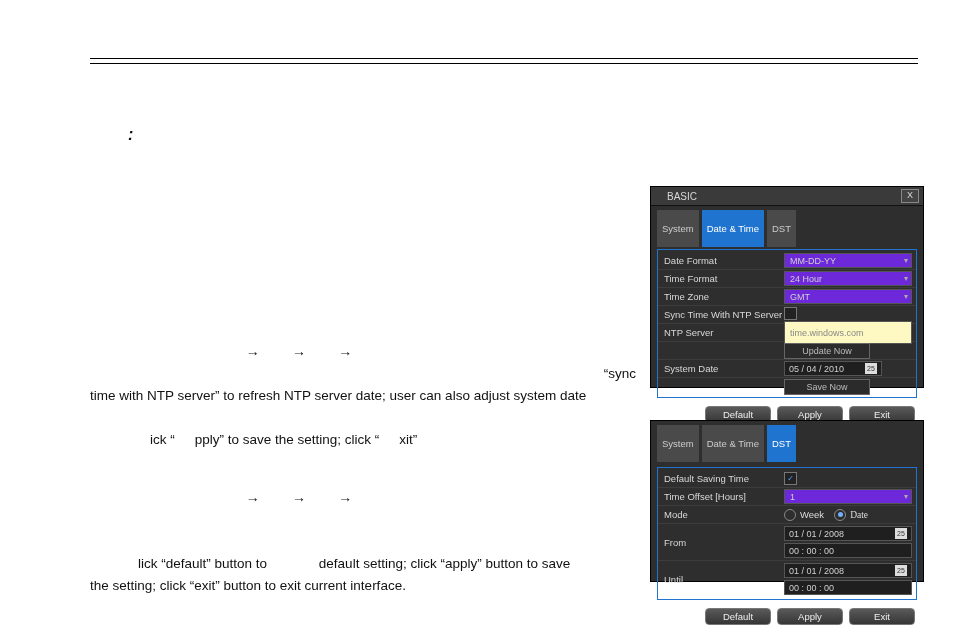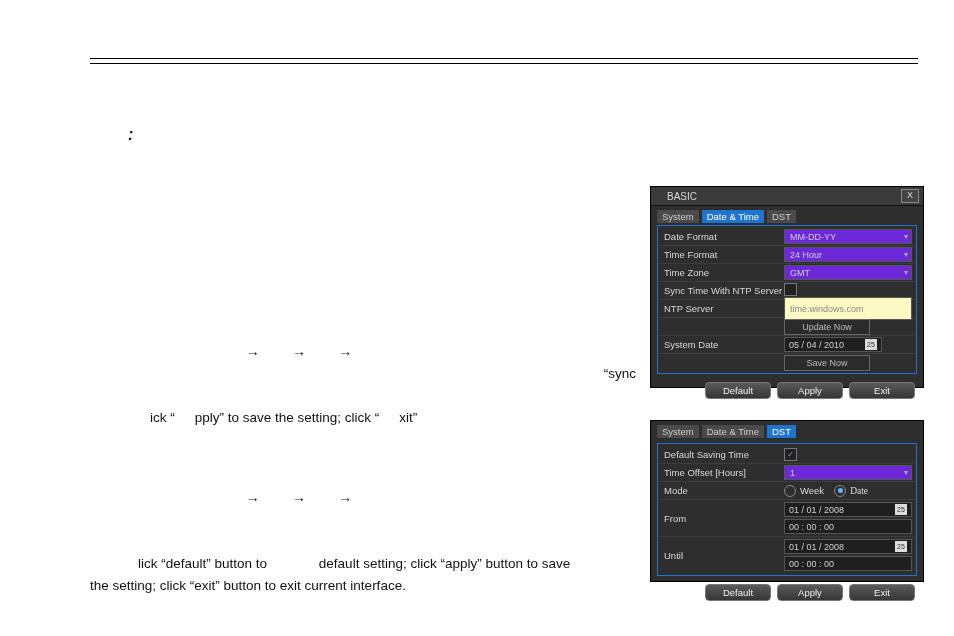--- a/index.html
+++ b/index.html
@@ -26,21 +26,21 @@
   .dlg1 { position:absolute; left:650px; top:186px; width:272px; height:200px;
           background:#2e2e2e; font-size:10px; color:#d8d8d8;
           border:1px solid #000; }
   .dlg1 .titlebar { height:18px; background:#3a3a3a; border-bottom:1px solid #111;
                     display:flex; justify-content:space-between; align-items:center;
                     padding:0 4px 0 16px; font-size:10px; }
   .dlg1 .closebox { width:16px; height:12px; border:1px solid #888; text-align:center;
                     line-height:10px; font-size:9px; cursor:pointer; background:#444; }
 
   .tabrow { display:flex; gap:3px; padding:4px 6px 2px 6px; font-size:9.5px; }
-  .tab { background:#2a5a90; color:#fff; padding:1px 5px; border-radius:0; }
+  .tab { background:#2a5a90; color:#fff; padding:13px 5px; border-radius:0; }
   .tab.inactive { background:#4a4a4a; color:#ccc; }
   .tab.active { background:#1f74d0; }
 
   .dlg-inner { margin:0 6px 4px 6px; border:1px solid #1f74d0; padding:2px 0; }
   .row { display:flex; height:17px; align-items:center; border-top:1px solid #3c3c3c; }
   .row:first-child { border-top:none; }
   .row .label { flex:0 0 120px; padding-left:6px; font-size:9.5px; }
   .row .field { flex:1; margin-right:4px; }
 
   .dd { height:13px; background:#6d28d9; border:1px solid #555; display:flex;
@@ -92,20 +92,21 @@
   <div class="hr"></div>
   <div class="colon">:</div>
 
   <div class="body-text">
     <div class="arrow-row">
       <span class="rarr">→</span>
       <span class="rarr">→</span>
       <span class="rarr">→</span>
     </div>
     <div style="text-align:right;">“sync</div>
+    <div>time with NTP server” to refresh NTP server date; user can also adjust system date</div>
     <div style="height:22px;"></div>
     <div style="padding-left:60px;">
       <span>ick “</span><span class="gap-sm"></span><span>pply” to save the setting; click “</span><span class="gap-sm"></span><span>xit”</span>
     </div>
   </div>
 
   <div class="body-text2">
     <div class="arrow-row">
       <span class="rarr">→</span>
       <span class="rarr">→</span>

